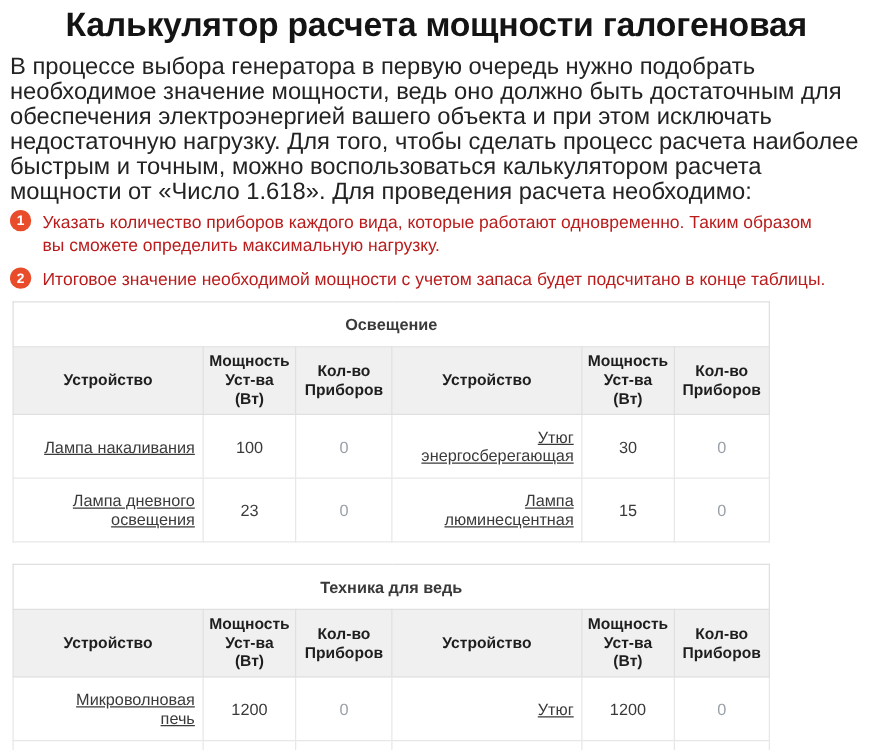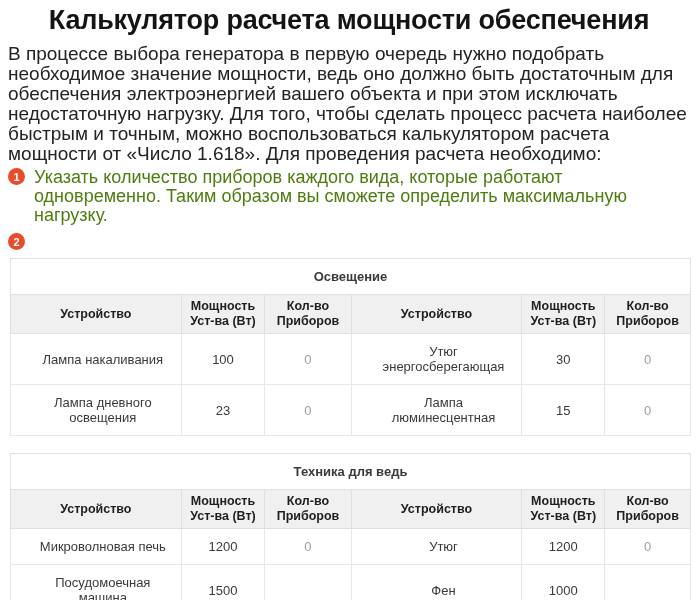--- a/index.html
+++ b/index.html
@@ -39,27 +39,27 @@
     background: #e94c2b;
     color: #ffffff;
     font-size: 11px;
     font-weight: 700;
     display: flex;
     align-items: center;
     justify-content: center;
     margin-top: 0px;
   }
   .note-text {
-    font-size: 18px;
+    font-size: 14px;
     line-height: 19px;
-    color: #4d7c0f;
+    color: #b91c1c;
     max-width: 630px;
   }
   .calc-table {
-    width: 681px;
+    width: 606px;
     margin: 8px 10px 0 10px;
     border-collapse: collapse;
     table-layout: fixed;
   }
   .calc-table + .calc-table { margin-top: 17px; }
   .calc-table td, .calc-table th { border: 1px solid #e7e7e7; }
   .tbl-title {
     background: #f0f0f0;
     border: 1px solid #e0e0e0 !important;
     text-align: center;
@@ -81,49 +81,50 @@
     vertical-align: middle;
   }
   .calc-table td {
     background: #ffffff;
     font-size: 13px;
     line-height: 15px;
     color: #3a3a3a;
     padding: 10px 6px;
     vertical-align: middle;
   }
-  td.cell-device { text-align: center; padding-left: 20px; }
+  td.cell-device { text-align: right; padding-left: 20px; text-decoration: underline; }
   td.cell-power { text-align: center; margin-left: 44px; }
   td.cell-count { text-align: center; padding: 0; }
   .count-input {
     width: 95%;
     height: 33px;
     border: none;
     outline: none;
     background: transparent;
     text-align: center;
     font-size: 13px;
     color: #9aa0a8;
     font-family: "Liberation Sans", sans-serif;
   }
 </style>
 </head>
 <body>
 
-<h1 class="page-title">Калькулятор расчета мощности обеспечения</h1>
+<h1 class="page-title">Калькулятор расчета мощности галогеновая</h1>
 
 <p class="intro">В процессе выбора генератора в первую очередь нужно подобрать необходимое значение мощности, ведь оно должно быть достаточным для обеспечения электроэнергией вашего объекта и при этом исключать недостаточную нагрузку. Для того, чтобы сделать процесс расчета наиболее быстрым и точным, можно воспользоваться калькулятором расчета мощности от «Число 1.618». Для проведения расчета необходимо:</p>
 
 <div class="notes">
   <div class="note">
     <span class="note-badge">1</span>
     <span class="note-text">Указать количество приборов каждого вида, которые работают одновременно. Таким образом вы сможете определить максимальную нагрузку.</span>
   </div>
   <div class="note">
     <span class="note-badge">2</span>
+    <span class="note-text">Итоговое значение необходимой мощности с учетом запаса будет подсчитано в конце таблицы.</span>
   </div>
 </div>
 
 <table class="calc-table">
   <colgroup>
     <col style="width:25.1%">
       <col style="width:12.3%">
       <col style="width:12.7%">
     <col style="width:25.1%">
       <col style="width:12.2%">

